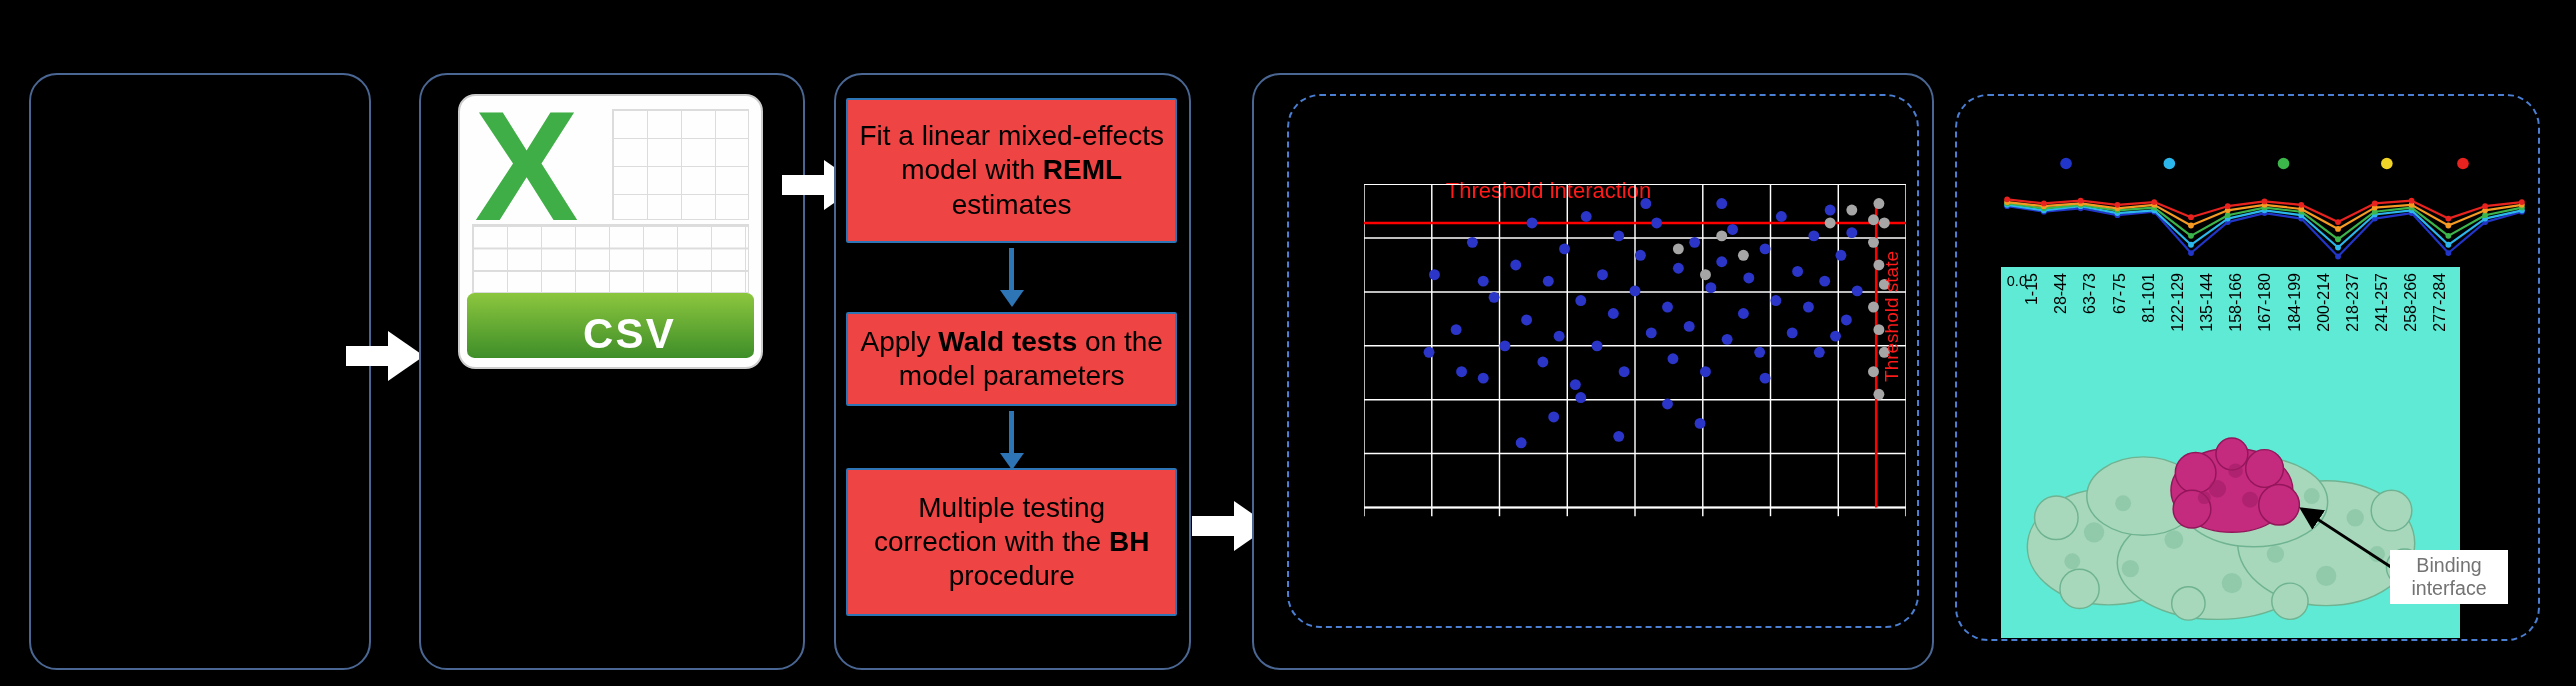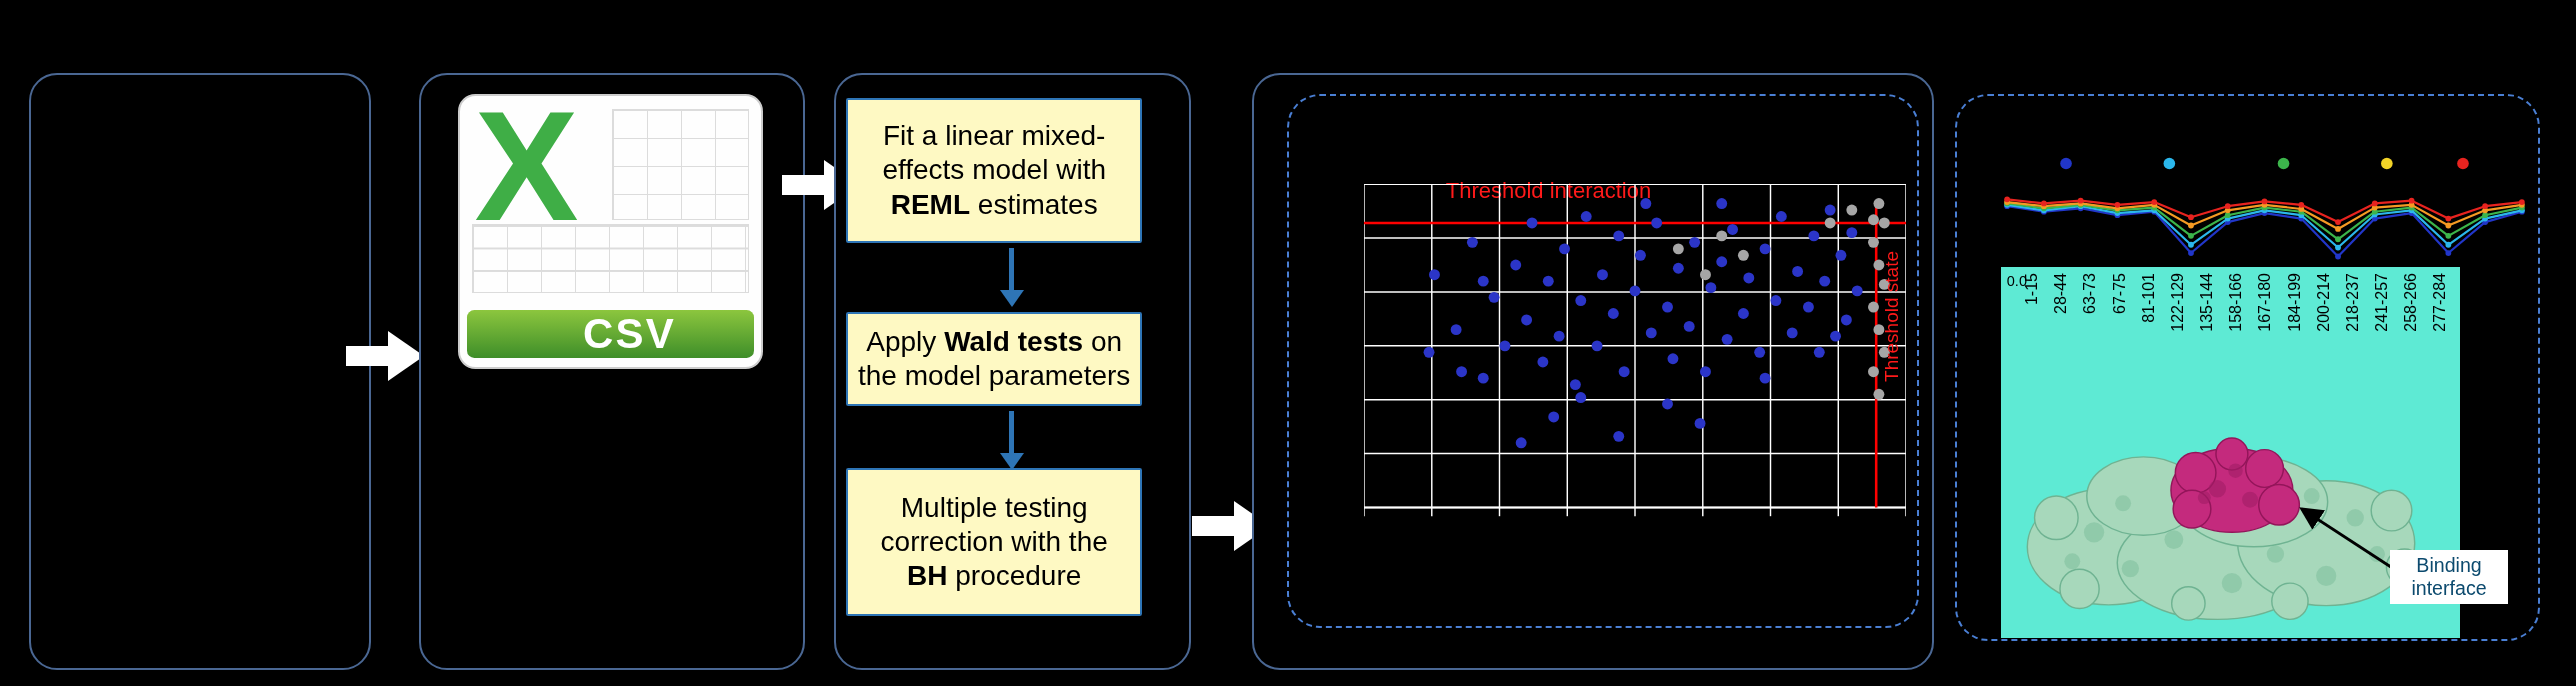--- a/index.html
+++ b/index.html
@@ -12,51 +12,51 @@
   #p3{left:834px;width:357px;}
   #p4{left:1252px;width:682px;}
   .dashed-box{position:absolute;border:2.2px dashed #4a7fd4;border-radius:33px;box-sizing:border-box;background:transparent;}
   #p4dashed{left:1287px;top:94px;width:632px;height:534px;}
   #p5dashed{left:1955px;top:94px;width:585px;height:547px;}
 
   .block-arrow{position:absolute;display:flex;align-items:center;}
   .block-arrow .stem{width:42px;height:20.4px;background:#ffffff;}
   .block-arrow .head{width:0;height:0;border-top:25px solid transparent;border-bottom:25px solid transparent;border-left:36px solid #ffffff;}
 
-  .stat-box{position:absolute;left:10.2px;width:296px;background:#fef9c3;border:2.2px solid #2e75b6;border-radius:2.2px;display:flex;align-items:center;justify-content:center;text-align:center;font-size:28px;line-height:1.22;color:#000;padding:5.8px 8.7px;box-sizing:border-box;}
+  .stat-box{position:absolute;left:10.2px;width:331px;background:#ef4444;border:2.2px solid #2e75b6;border-radius:2.2px;display:flex;align-items:center;justify-content:center;text-align:center;font-size:28px;line-height:1.22;color:#000;padding:5.8px 8.7px;box-sizing:border-box;}
   #sbox1{top:23px;height:145px;}
   #sbox2{top:237px;height:94px;}
   #sbox3{top:393px;height:148px;}
   .down-arrow{position:absolute;left:161px;display:flex;flex-direction:column;align-items:center;width:29px;}
   #darr1{top:173px;}
   #darr2{top:336px;}
   .down-arrow .stem{width:5.1px;height:42px;background:#2e75b6;}
   .down-arrow .head{width:0;height:0;border-left:12.4px solid transparent;border-right:12.4px solid transparent;border-top:17.4px solid #2e75b6;}
 
   .csv-icon{position:absolute;left:37px;top:19px;width:305px;height:275px;background:#fefefe;border:2.2px solid #cccccc;border-radius:17.4px;box-sizing:border-box;}
   .csv-x{position:absolute;left:14.5px;top:-19px;font-size:156px;font-weight:bold;color:#3fae46;}
   .grid-right{position:absolute;right:11.6px;top:13px;width:135px;height:109px;border:1.5px solid #dcdcdc;background-image:linear-gradient(to right,#dcdcdc 1.5px,transparent 1.5px),linear-gradient(to bottom,#dcdcdc 1.5px,transparent 1.5px);background-size:34px 28px;}
   .grid-bottom{position:absolute;left:11.6px;right:11.6px;top:128px;height:67px;border:1.5px solid #dcdcdc;background-image:linear-gradient(to right,#dcdcdc 1.5px,transparent 1.5px),linear-gradient(to bottom,#dcdcdc 1.5px,transparent 1.5px);background-size:34px 22.5px;}
-  .csv-banner{position:absolute;left:7.3px;right:7.3px;bottom:8.7px;height:48px;border-radius:7.3px;background:linear-gradient(180deg,#8cc63e,#3e8e29);display:flex;align-items:flex-end;justify-content:center;padding-left:38px;}
+  .csv-banner{position:absolute;left:7.3px;right:7.3px;bottom:8.7px;height:65px;border-radius:7.3px;background:linear-gradient(180deg,#8cc63e,#3e8e29);display:flex;align-items:flex-end;justify-content:center;padding-left:38px;}
   .csv-banner span{color:#fff;font-weight:bold;font-size:42px;letter-spacing:2.2px;}
 
   .volcano-title{position:absolute;left:1385px;top:148px;width:327px;text-align:center;color:#ff1a1a;font-size:22px;margin-top:30px;}
   #volcano{position:absolute;left:1364px;top:184px;}
   .vert{writing-mode:vertical-rl;transform:rotate(180deg);}
   .volcano-right-label{position:absolute;left:1881px;top:251px;color:#ff1a1a;font-size:19px;}
 
   #uptake{position:absolute;left:1992px;top:149px;}
   .whitebox{position:absolute;left:2001px;top:267px;width:459px;height:371px;background:#5eead4;}
   .ytick{position:absolute;left:5.8px;top:5.8px;font-size:14.5px;color:#000;}
   .pep-labels{position:absolute;left:23px;right:11.6px;top:5.8px;height:103px;display:flex;justify-content:space-between;align-items:flex-start;}
   .vert-label{writing-mode:vertical-rl;transform:rotate(180deg);font-size:16px;color:#000;line-height:1;}
   .pep-title{position:absolute;left:0;right:0;top:113px;text-align:center;font-size:21px;color:#000;}
   #protein{position:absolute;left:13px;top:142px;}
   #pointer-arrow{position:absolute;left:2290px;top:500px;}
-  .binding-label{position:absolute;left:2390px;top:550px;width:115px;background:#ffffff;color:#0c4a6e;font-size:19.6px;line-height:1.15;text-align:center;padding:4.4px 1.5px;}
+  .binding-label{position:absolute;left:2390px;top:550px;width:115px;background:#ffffff;color:#737373;font-size:19.6px;line-height:1.15;text-align:center;padding:4.4px 1.5px;}
 </style>
 </head>
 <body>
 
 <div id="canvas">
 
   <div class="panel" id="p1"></div>
 
   <div class="block-arrow" style="left:346px;top:331px;">
     <div class="stem"></div>

